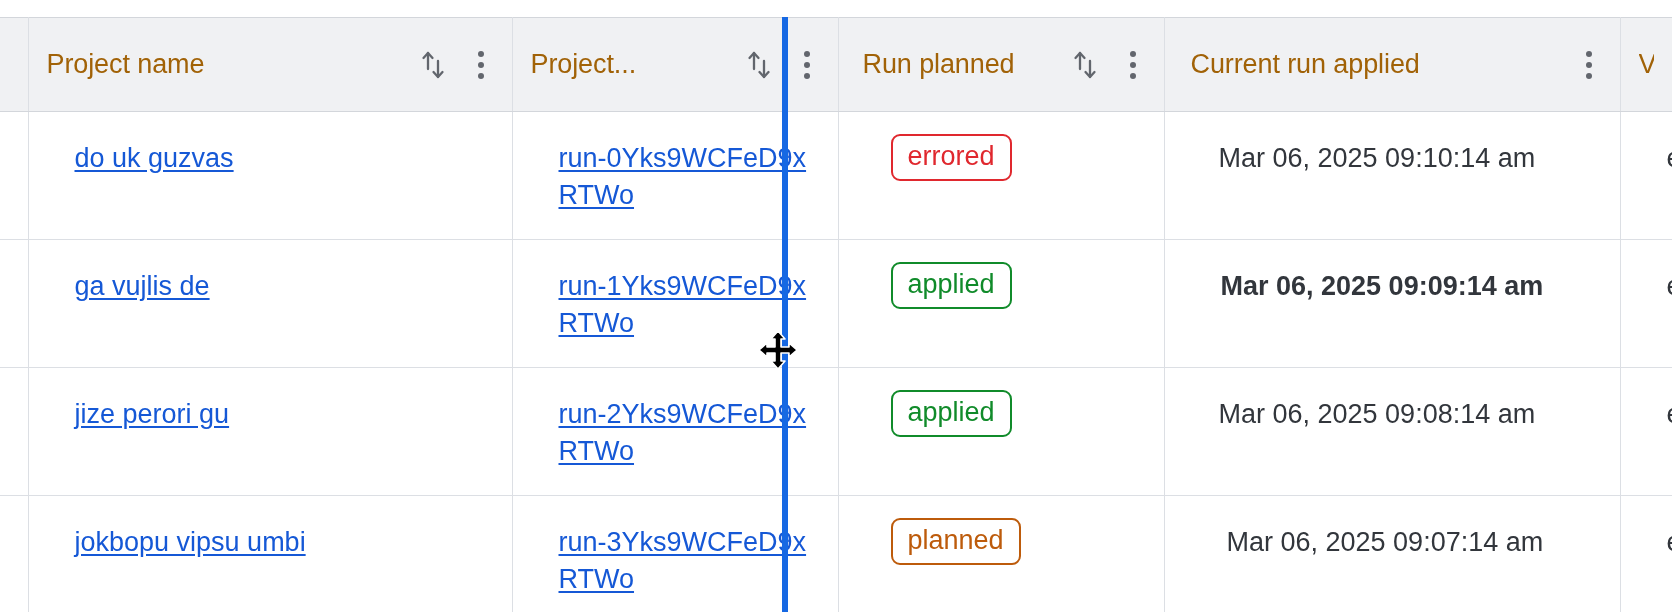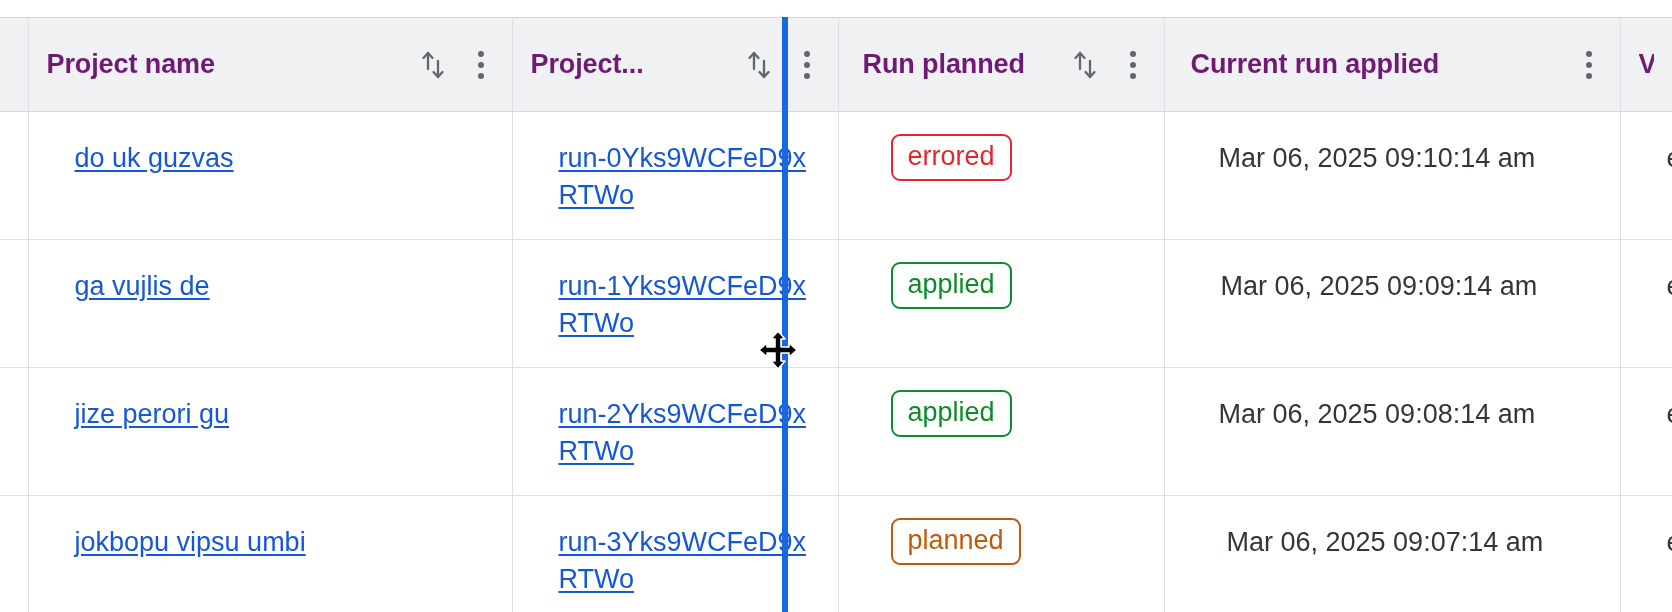--- a/index.html
+++ b/index.html
@@ -53,22 +53,22 @@
   .hd-inner {
     display: flex;
     align-items: center;
     height: 93px;
     padding: 0 18px;
     box-sizing: border-box;
   }
 
   .hd-label {
     font-size: 27px;
-    font-weight: bold;
-    color: #701a75;
+    font-weight: normal;
+    color: #a16207;
     white-space: nowrap;
     overflow: hidden;
     letter-spacing: -0.1px;
   }
 
   .hd-spacer { flex: 1 1 auto; min-width: 14px; }
 
   .sort-icon {
     flex: 0 0 auto;
     width: 30px;
@@ -308,21 +308,21 @@
           <div class="cell-inner">
             <a class="cell-link">run-1Yks9WCFeD9xRTWo</a>
           </div>
         </td>
         <td class="col-status">
           <div class="cell-inner status-inner">
             <span class="badge badge-applied">applied</span>
           </div>
         </td>
         <td class="col-applied">
-          <div class="cell-inner" style="padding-left:28px;">
+          <div class="cell-inner" style="padding-left:28px;font-weight:bold;">
             <span class="cell-text">Mar 06, 2025 09:09:14 am</span>
           </div>
         </td>
         <td class="col-last">
           <div class="cell-inner">
             <span class="cell-text">e</span>
           </div>
         </td>
       </tr>
 

